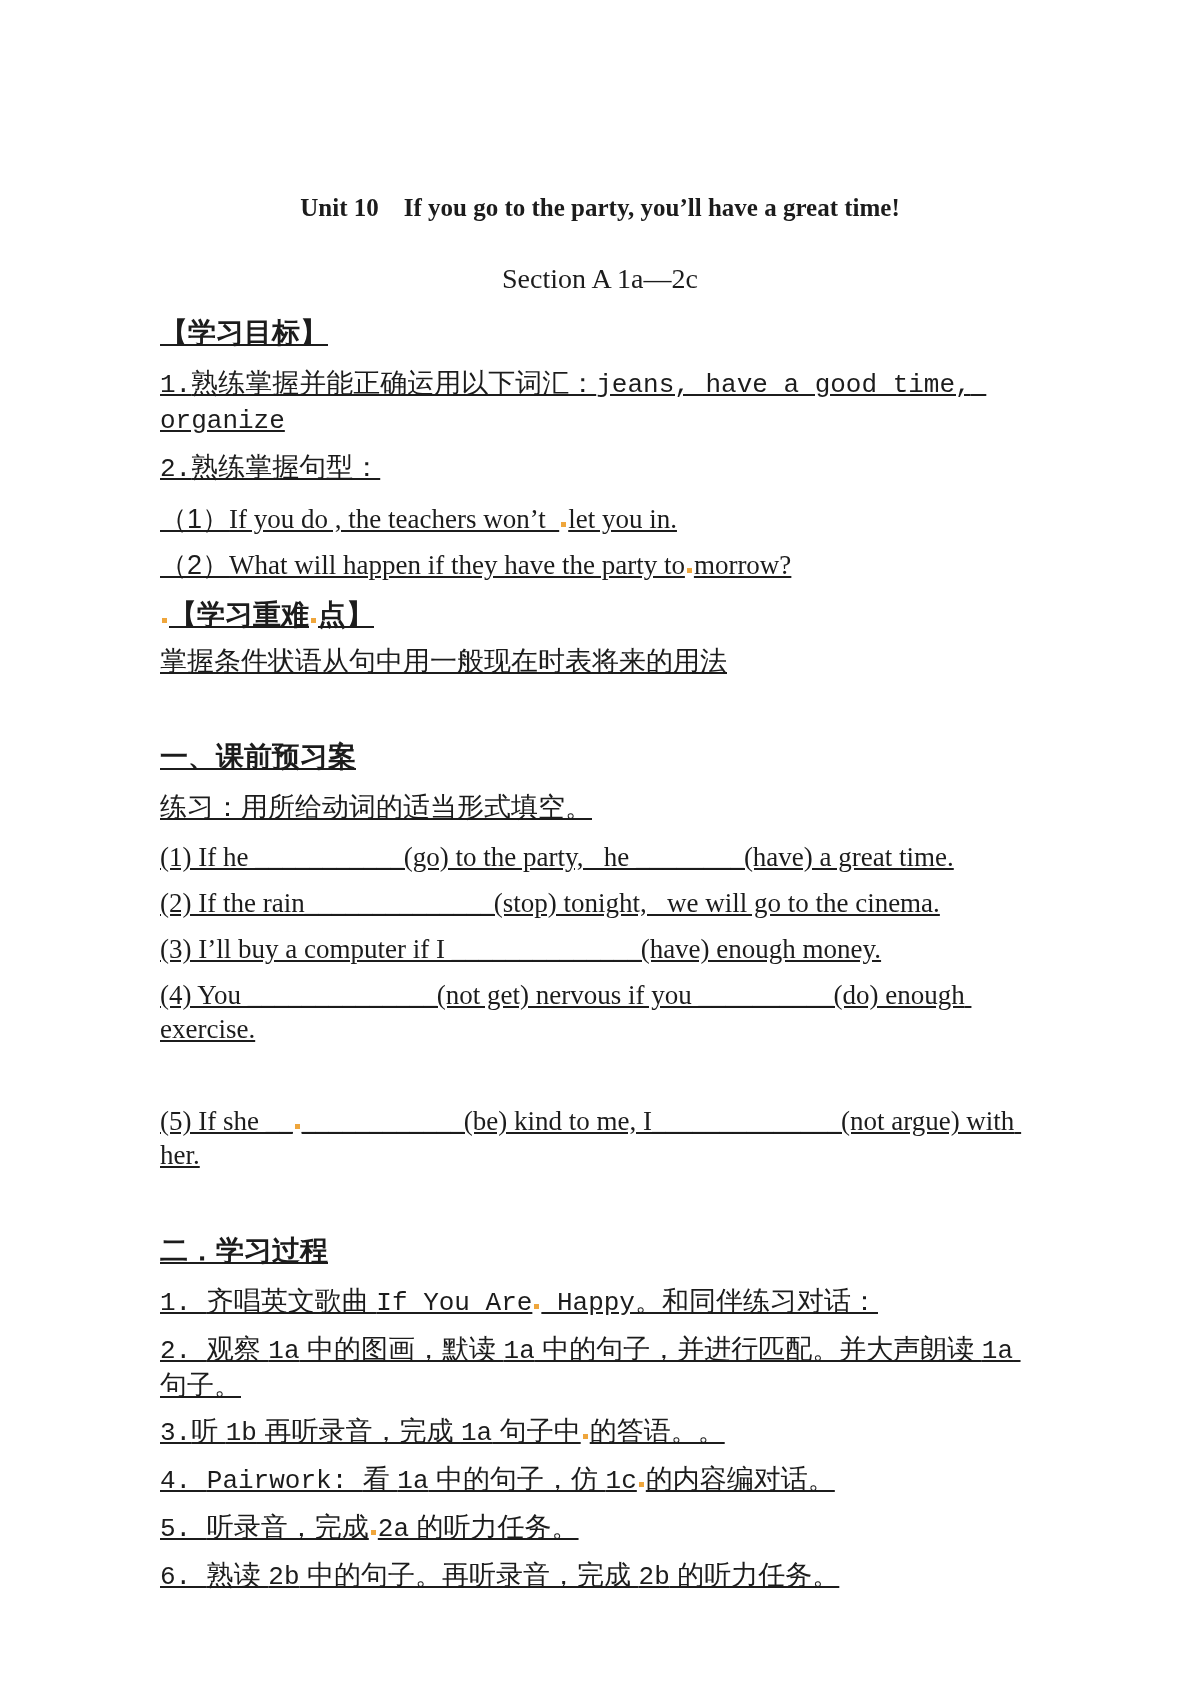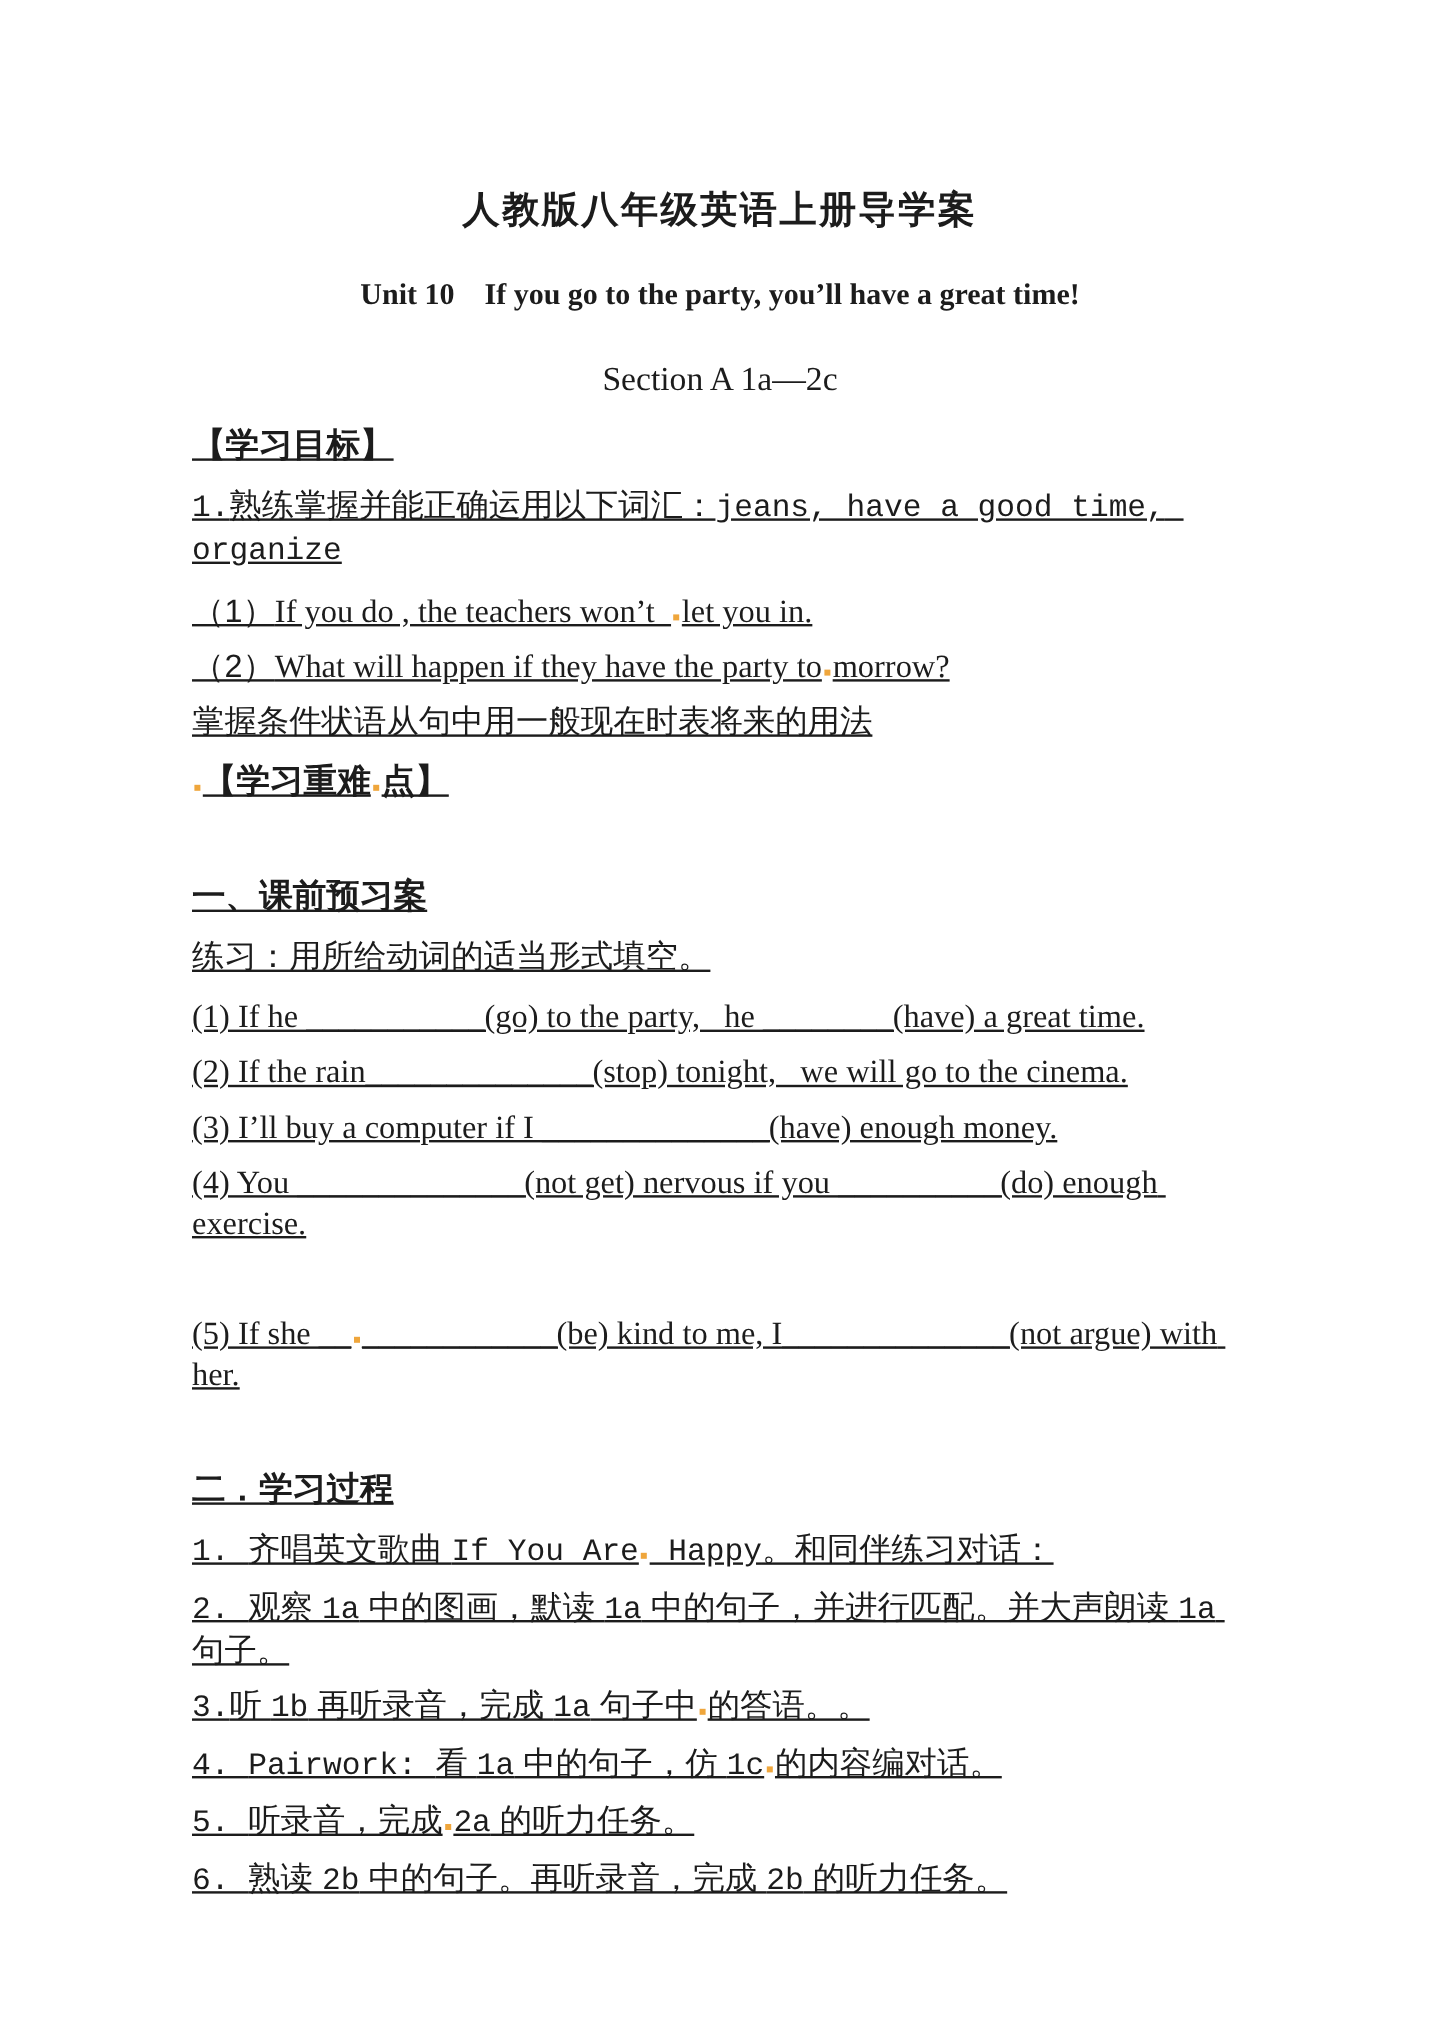--- a/index.html
+++ b/index.html
@@ -34,35 +34,35 @@
     display:inline-block;width:5px;height:5px;margin:0 2px;
     vertical-align:1px;background:#efa63c;
   }
 </style>
 </head>
 <body>
 
 <div class="doc">
 
   <div>
-    <div class="doc-title center">人教版八年级英语上册导学案</div>
     <div class="unit-title center">Unit 10    If you go to the party, you’ll have a great time!</div>
     <div class="section-title center">Section A 1a—2c</div>
   </div>
 
   <div>
     <div class="line hd gap-md">【学习目标】</div>
     <div class="line gap-sm"><span class="mn">1.</span><span class="cn">熟练掌握并能正确运用以下词汇：</span><span class="mn">jeans, have a good time, organize</span></div>
+    <div class="line"><span class="mn">2.</span><span class="cn">熟练掌握句型：</span></div>
     <div class="line sf gap-sm"><span class="cn">（1）</span><span>If you do , the teachers won’t  </span><span class="dot" style="background: rgb(239, 166, 60);"></span><span>let you in.</span></div>
     <div class="line sf"><span class="cn">（2）</span><span>What will happen if they have the party to</span><span class="dot" style="background: rgb(239, 166, 60);"></span><span>morrow?</span></div>
   </div>
 
   <div>
+    <div class="line hd gap-sm"><span class="dot" style="background: rgb(239, 166, 60);"></span><span>【学习重难</span><span class="dot" style="background: rgb(239, 166, 60);"></span><span>点】</span></div>
     <div class="line cn">掌握条件状语从句中用一般现在时表将来的用法</div>
-    <div class="line hd gap-sm"><span class="dot" style="background: rgb(239, 166, 60);"></span><span>【学习重难</span><span class="dot" style="background: rgb(239, 166, 60);"></span><span>点】</span></div>
   </div>
 
   <div>
     <div class="line hd gap-xl">一、课前预习案</div>
     <div class="line cn gap-sm">练习：用所给动词的适当形式填空。</div>
     <div class="line sf gap-sm">(1) If he ___________(go) to the party,   he ________(have) a great time.</div>
     <div class="line sf">(2) If the rain______________(stop) tonight,   we will go to the cinema.</div>
     <div class="line sf">(3) I’ll buy a computer if I ______________(have) enough money.</div>
     <div class="line sf">(4) You ______________(not get) nervous if you __________(do) enough exercise.</div>
     <div class="line sf gap-lg"><span>(5) If she __</span><span class="dot" style="background: rgb(239, 166, 60);"></span><span>____________(be) kind to me, I______________(not argue) with her.</span></div>

